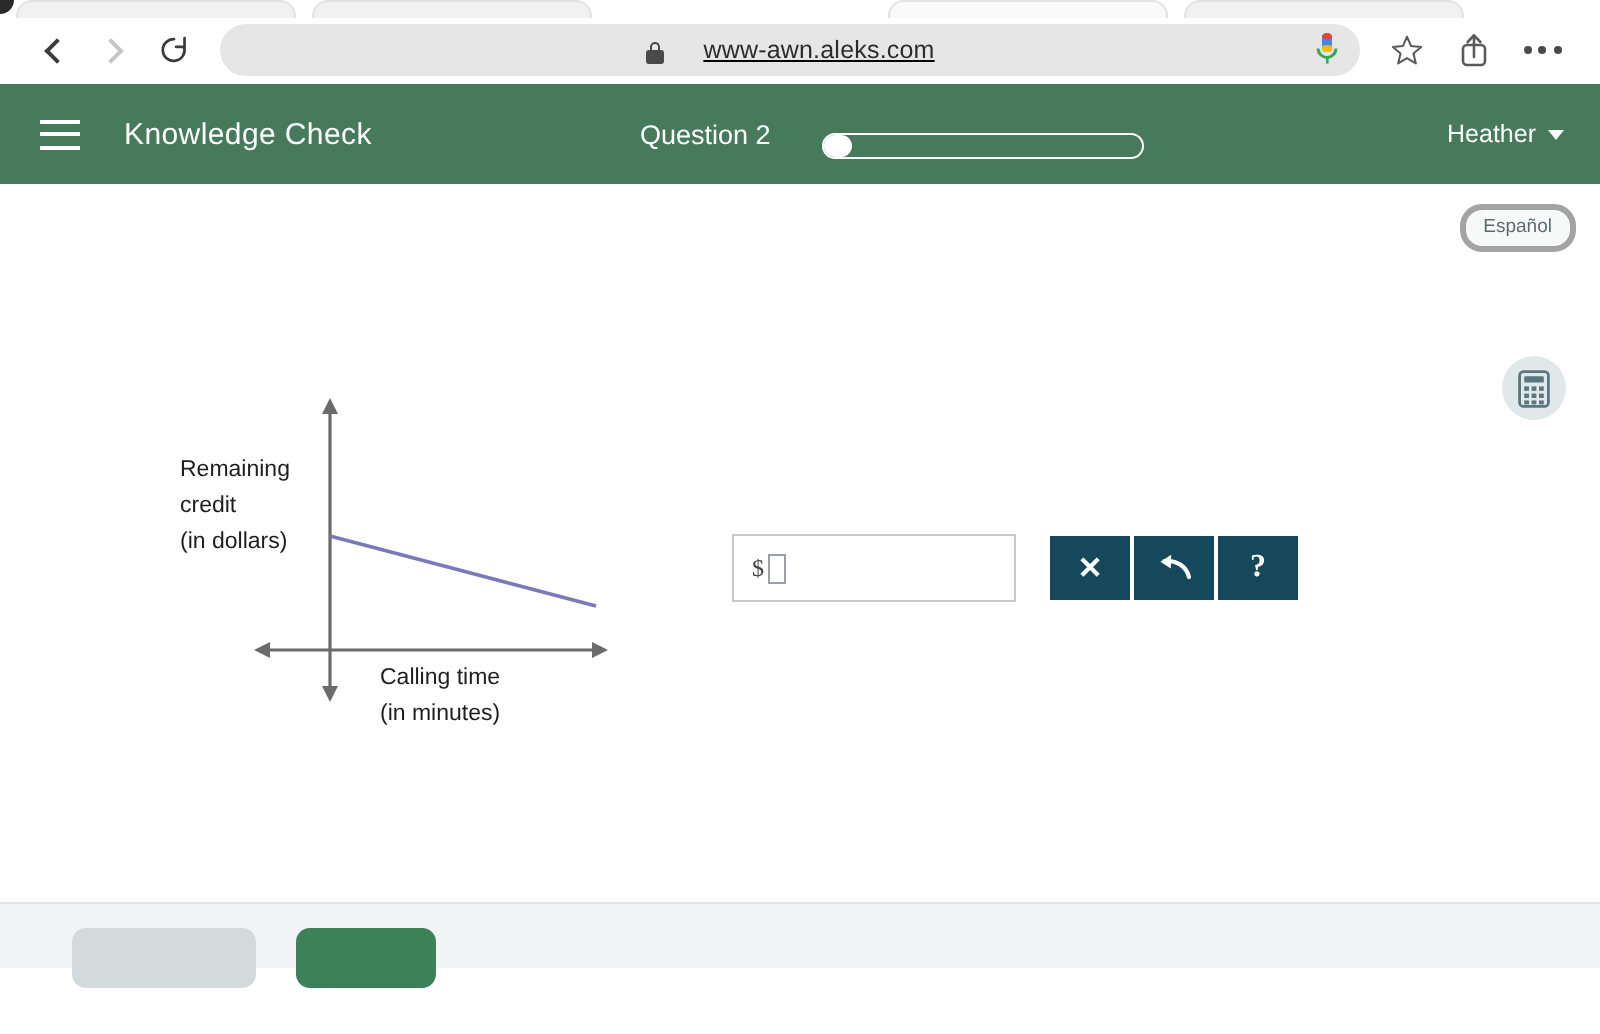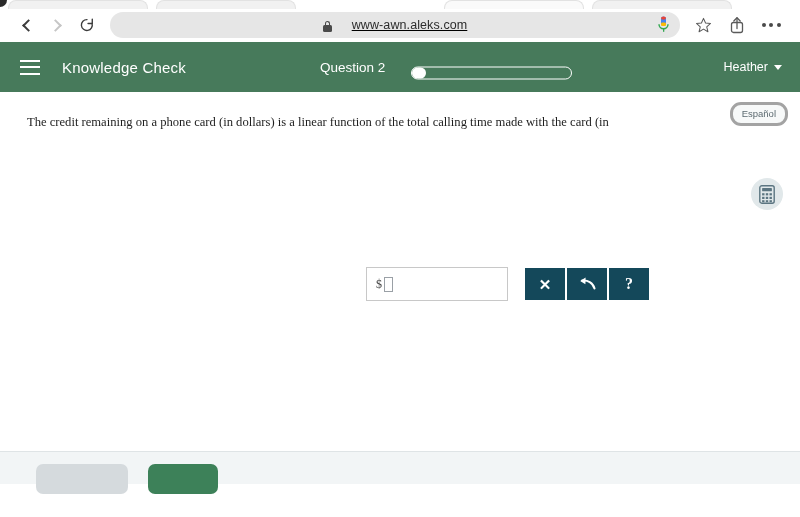--- a/index.html
+++ b/index.html
@@ -425,23 +425,47 @@
       <rect x="3.1" y="11.8" width="2.4" height="2.2" fill="#5b7581"></rect>
       <rect x="6.8" y="11.8" width="2.4" height="2.2" fill="#5b7581"></rect>
       <rect x="10.5" y="11.8" width="2.4" height="2.2" fill="#5b7581"></rect>
       <rect x="3.1" y="15.2" width="2.4" height="2.0" fill="#5b7581"></rect>
       <rect x="6.8" y="15.2" width="2.4" height="2.0" fill="#5b7581"></rect>
       <rect x="10.5" y="15.2" width="2.4" height="2.0" fill="#5b7581"></rect>
     </svg>
   </div>
 
   <div class="question-text">
-    <span class="qt-line">The credit remaining on a phone card (in dollars) is a linear function of the total calling time made with the card (in</span>
-  </div>
-
+  </div>
+
+  <div class="graph">
+    <svg width="240" height="185" viewBox="0 0 240 185">
+
+      <line x1="80" y1="8" x2="80" y2="152" stroke="#6b6b6b" stroke-width="1.6"></line>
+      <path d="M80 4 L76 12 L84 12 Z" fill="#6b6b6b"></path>
+      <path d="M80 156 L76 148 L84 148 Z" fill="#6b6b6b"></path>
+
+      <line x1="46" y1="130" x2="215" y2="130" stroke="#6b6b6b" stroke-width="1.6"></line>
+      <path d="M42 130 L50 126 L50 134 Z" fill="#6b6b6b"></path>
+      <path d="M219 130 L211 126 L211 134 Z" fill="#6b6b6b"></path>
+
+      <line x1="80" y1="73" x2="213" y2="108" stroke="#7b79b8" stroke-width="1.8"></line>
+    </svg>
+
+    <div class="graph-label lbl-y">
+      <div>Remaining</div>
+      <div>credit</div>
+      <div>(in dollars)</div>
+    </div>
+
+    <div class="graph-label lbl-x">
+      <div>Calling time</div>
+      <div>(in minutes)</div>
+    </div>
+  </div>
 
   <div class="answer-row">
 
     <div class="answer-input">
       <span class="dollar-sign">$</span>
       <span class="caret-box"></span>
     </div>
 
     <div class="btn-group">
 

